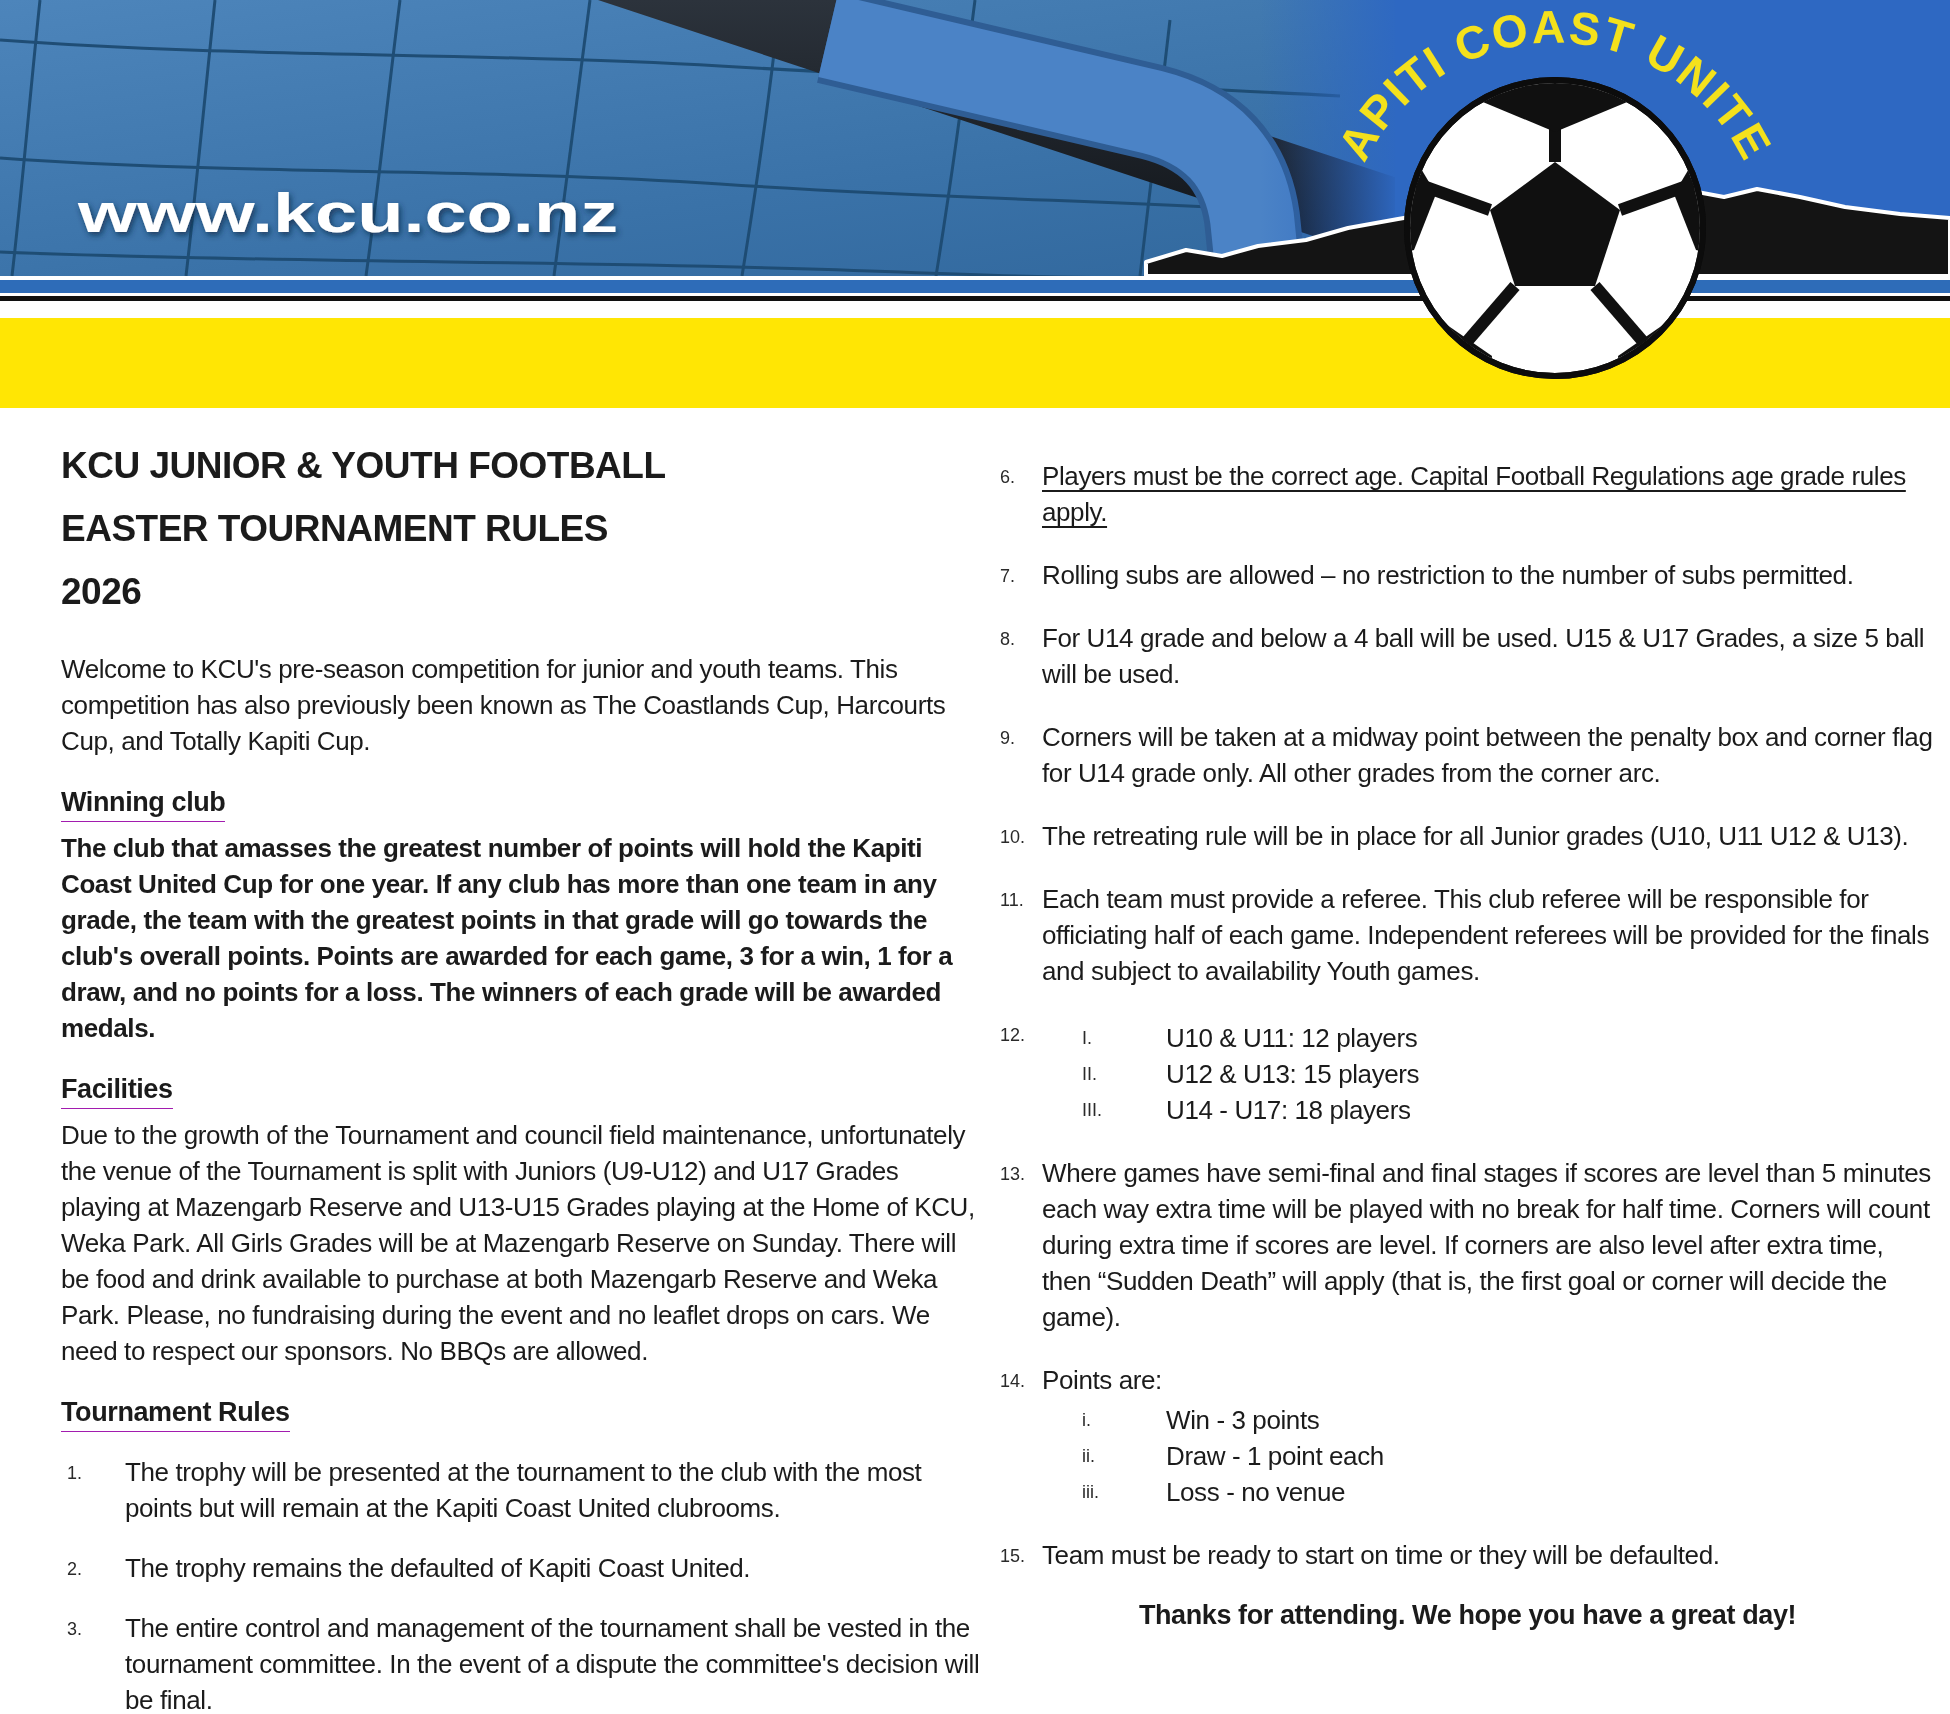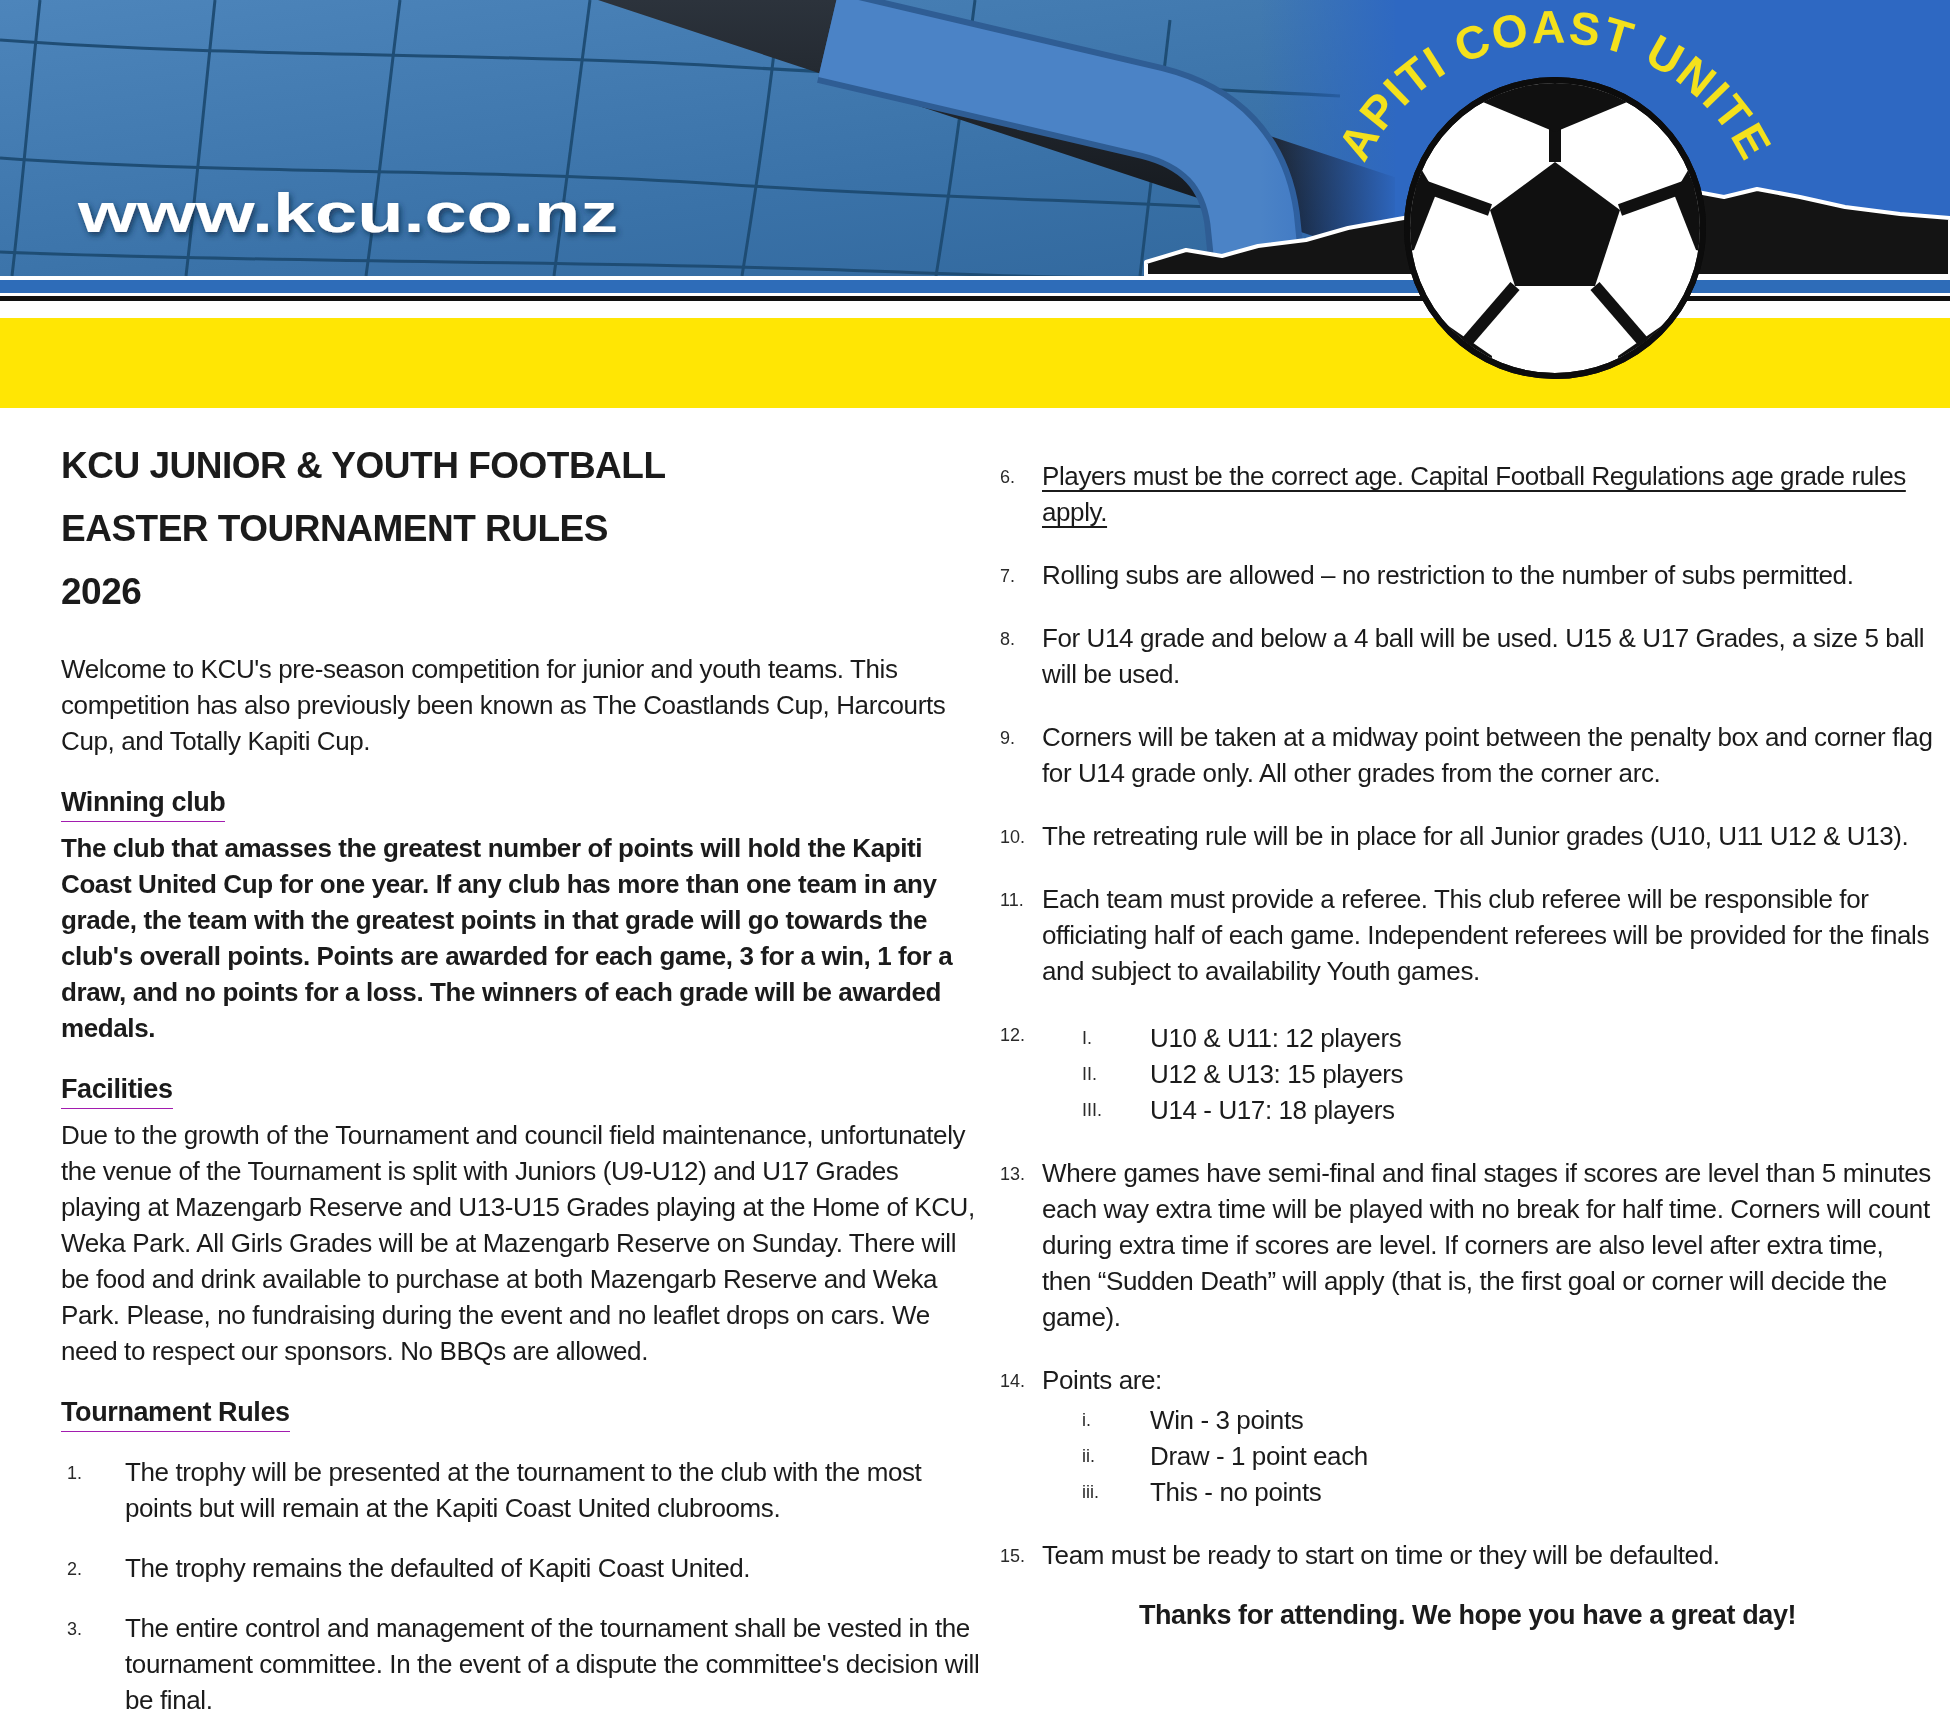--- a/index.html
+++ b/index.html
@@ -30,21 +30,21 @@
   .col-right .rule{margin-bottom:27px;}
   .rnum{flex:none;font-size:18px;color:#2a2a2a;padding-top:9px;letter-spacing:0;}
   .col-left .rnum{width:58px;padding-left:6px;}
   .col-right .rnum{width:42px;}
   .rcell{flex:1;}
   .rtext{display:block;font-size:26px;line-height:36px;letter-spacing:-0.4px;}
   .rtext.u{text-decoration:underline;text-decoration-thickness:2px;text-underline-offset:5px;}
   .subs{margin-top:4px;}
   .srow{display:flex;align-items:flex-start;}
   .smarker{flex:none;width:68px;padding-left:40px;font-size:18px;color:#2a2a2a;padding-top:8px;}
-  .stext{font-size:26px;line-height:36px;letter-spacing:-0.4px;}
+  .stext{font-size:26px;line-height:36px;letter-spacing:-0.4px;margin-left:16px;}
 
   .footer{font-weight:bold;font-size:27px;text-align:center;margin:26px 0 0 0;letter-spacing:-0.4px;}
 </style>
 </head>
 <body>
 
 <div class="page">
 
   <div class="header">
     <svg width="1950" height="408" viewBox="0 0 1950 408" xmlns="http://www.w3.org/2000/svg">
@@ -243,21 +243,21 @@
               <div class="srow">
                 <span class="smarker">i.</span>
                 <span class="stext">Win - 3 points</span>
               </div>
               <div class="srow">
                 <span class="smarker">ii.</span>
                 <span class="stext">Draw - 1 point each</span>
               </div>
               <div class="srow">
                 <span class="smarker">iii.</span>
-                <span class="stext">This - no points</span>
+                <span class="stext">Loss - no venue</span>
               </div>
             </div>
           </div>
         </div>
         <div class="rule">
           <span class="rnum">15.</span>
           <div class="rcell">
             <span class="rtext">Team must be ready to start on time or they will be defaulted.</span>
           </div>
         </div>

